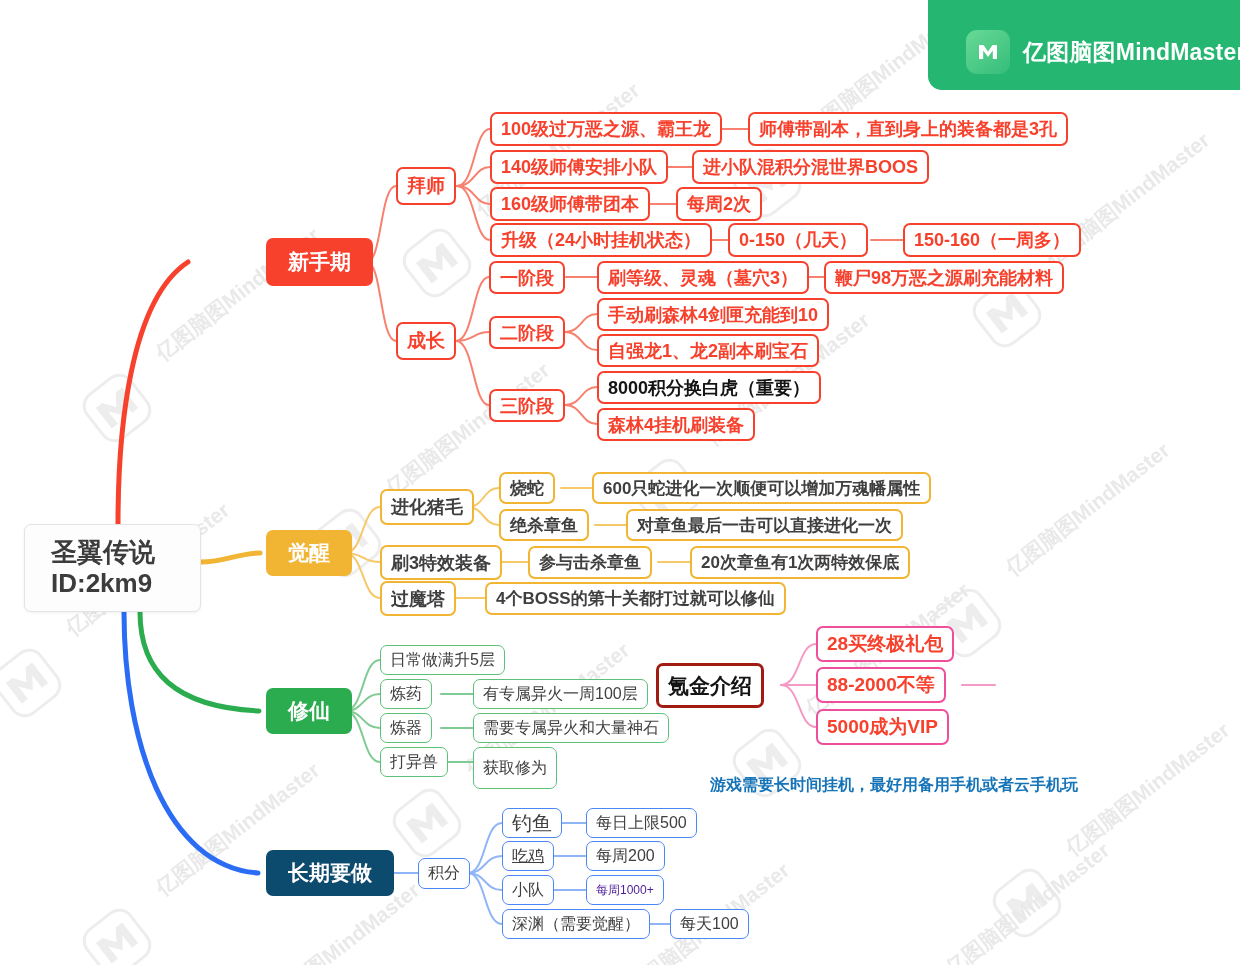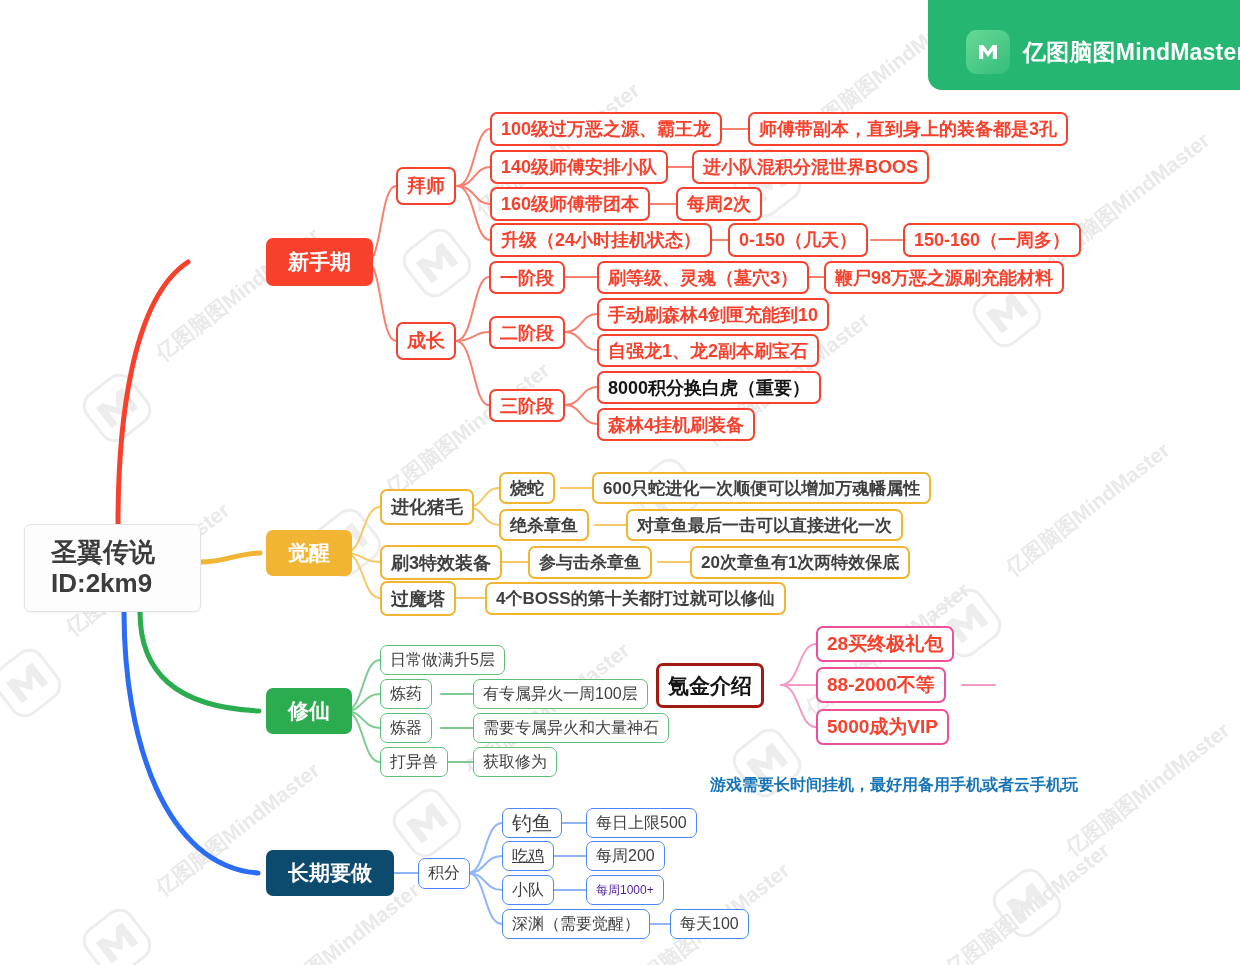--- a/index.html
+++ b/index.html
@@ -436,21 +436,21 @@
   </div>
   <div class="node box thin" style="left:380px; top:713px; height:30px; border-color:#5cc177; color:#3f3f3f; font-size:16px;">
     <span>炼器</span>
   </div>
   <div class="node box thin" style="left:473px; top:713px; height:30px; border-color:#5cc177; color:#3f3f3f; font-size:16px;">
     <span>需要专属异火和大量神石</span>
   </div>
   <div class="node box thin" style="left:380px; top:747px; height:30px; border-color:#5cc177; color:#3f3f3f; font-size:16px;">
     <span>打异兽</span>
   </div>
-  <div class="node box thin" style="left:473px; top:747px; height:30px; border-color:#5cc177; color:#3f3f3f; font-size:16px;">
+  <div class="node box thin" style="left:473px; top:747px; height:42px; border-color:#5cc177; color:#3f3f3f; font-size:16px;">
     <span>获取修为</span>
   </div>
 
   <div class="node box thin" style="left:418px; top:858px; height:31px; border-color:#4b86f7; color:#3f3f3f; font-size:16px;">
     <span>积分</span>
   </div>
   <div class="node box thin" style="left:502px; top:808px; height:30px; border-color:#4b86f7; color:#3f3f3f; font-size:20px;">
     <span>钓鱼</span>
   </div>
   <div class="node box thin" style="left:586px; top:808px; height:30px; border-color:#4b86f7; color:#3f3f3f; font-size:16px;">

